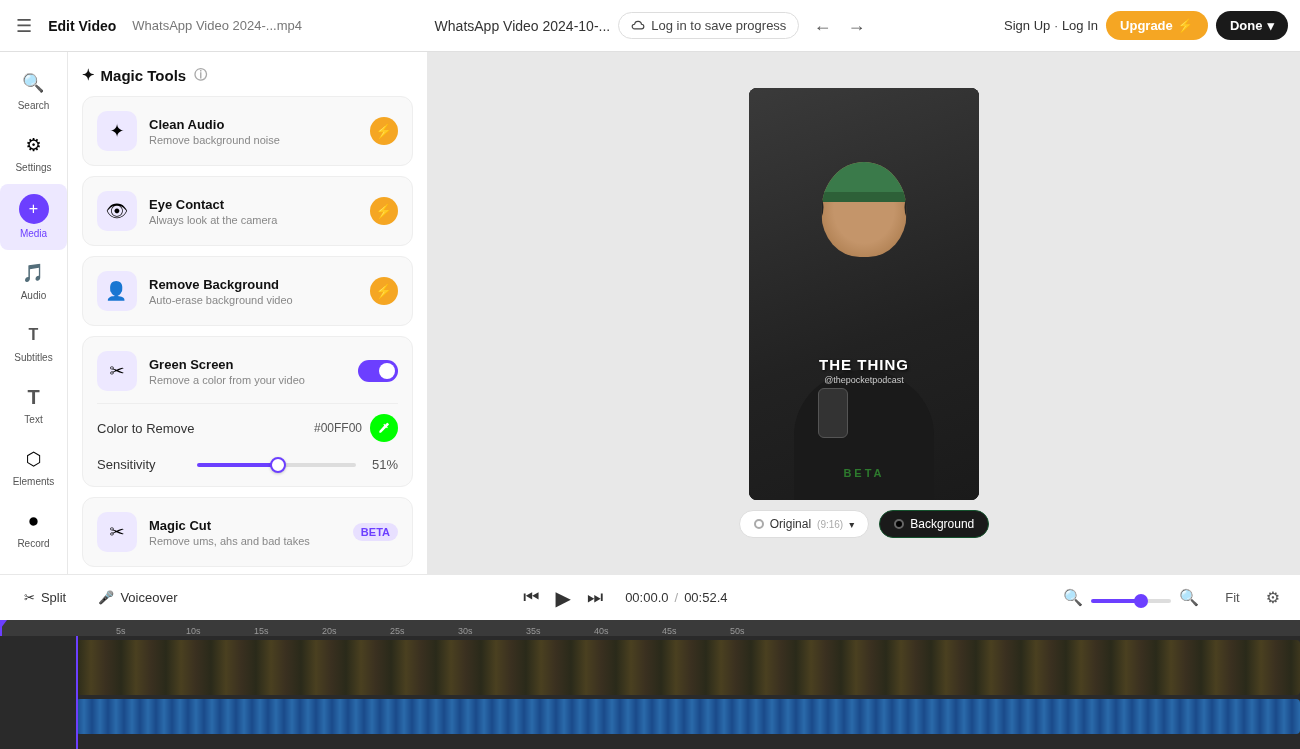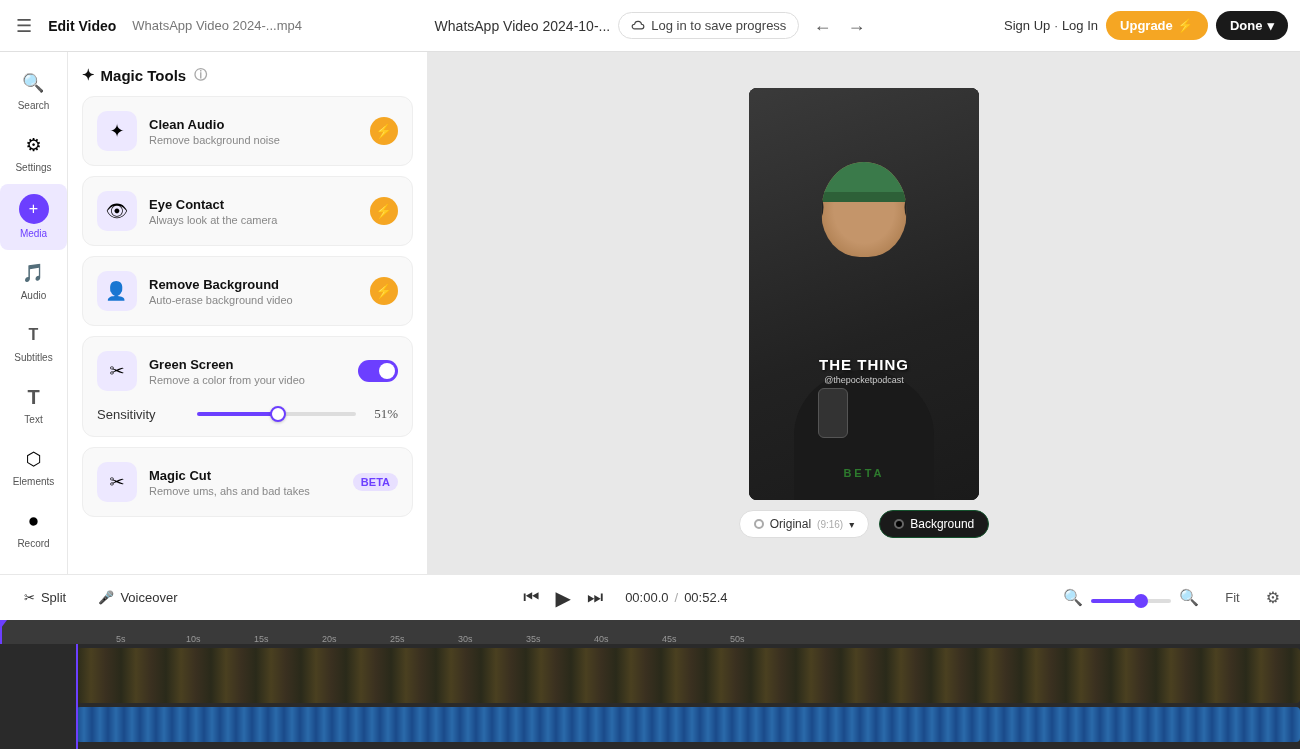--- a/index.html
+++ b/index.html
@@ -106,21 +106,21 @@
     .sensitivity-label { font-size: 13px; color: #333; font-weight: 500; width: 90px; }
     .sensitivity-slider {
       flex: 1; -webkit-appearance: none; height: 4px; border-radius: 2px;
       background: linear-gradient(to right, #6c3fff 51%, #ddd 51%);
       outline: none; cursor: pointer;
     }
     .sensitivity-slider::-webkit-slider-thumb {
       -webkit-appearance: none; width: 16px; height: 16px; border-radius: 50%;
       background: #fff; border: 2px solid #6c3fff; cursor: pointer; box-shadow: 0 1px 3px rgba(0,0,0,0.2);
     }
-    .sensitivity-val { font-size: 13px; color: #555; width: 32px; text-align: right; font-family: Liberation Serif, serif; }
+    .sensitivity-val { font-size: 13px; color: #555; width: 32px; text-align: right; }
 
     .beta-badge {
       background: #e8e0ff; color: #6c3fff; font-size: 11px; font-weight: 600;
       padding: 3px 8px; border-radius: 10px;
     }
 
     
     .preview-area {
       flex: 1; background: #e8e8e8; display: flex; flex-direction: column;
       align-items: center; justify-content: center; position: relative; overflow: hidden;
@@ -230,21 +230,21 @@
     }
     .zoom-slider::-webkit-slider-thumb {
       -webkit-appearance: none; width: 14px; height: 14px; border-radius: 50%;
       background: #6c3fff; cursor: pointer;
     }
     .fit-btn { background: none; border: none; cursor: pointer; font-size: 13px; color: #555; padding: 4px 6px; border-radius: 4px; }
     .settings-btn { background: none; border: none; cursor: pointer; font-size: 16px; color: #555; padding: 4px; }
 
     
     .timeline-ruler {
-      height: 24px; background: #3a3a3a; display: flex; align-items: center;
+      height: 16px; background: #3a3a3a; display: flex; align-items: center;
       padding: 0 0 0 76px; position: relative; overflow: hidden;
     }
     .ruler-track {
       display: flex; align-items: flex-end; height: 100%; width: 100%; position: relative;
     }
 
     
     .video-track {
       flex: 1; background: #2a2a2a; position: relative; overflow: hidden;
     }
@@ -405,20 +405,29 @@
         <div class="tool-icon-wrap">✂</div>
         <div class="tool-info">
           <div class="tool-name">Green Screen</div>
           <div class="tool-desc">Remove a color from your video</div>
         </div>
         <div class="toggle-switch">
           <div class="toggle-track"></div>
           <div class="toggle-thumb"></div>
         </div>
       </div>
+      <div class="color-remove-row">
+        <span class="color-remove-label">Color to Remove</span>
+        <span class="color-hex">#00FF00</span>
+        <div class="color-swatch" style="background:#00ff00;">
+          <svg width="14" height="14" viewBox="0 0 24 24" fill="#fff">
+            <path d="M20.71 5.63l-2.34-2.34a1 1 0 00-1.41 0l-3.12 3.12-1.5-1.5-1.41 1.41 1.5 1.5L4 17.25V20h2.75l8.92-8.92 1.5 1.5 1.41-1.41-1.5-1.5 3.12-3.12a1 1 0 00.01-1.42z"></path>
+          </svg>
+        </div>
+      </div>
       <div class="sensitivity-row">
         <span class="sensitivity-label">Sensitivity</span>
         <input type="range" class="sensitivity-slider" min="0" max="100" value="51" style="">
         <span class="sensitivity-val">51%</span>
       </div>
     </div>
 
     <div class="tool-card">
       <div class="tool-icon-wrap">✂</div>
       <div class="tool-info">

